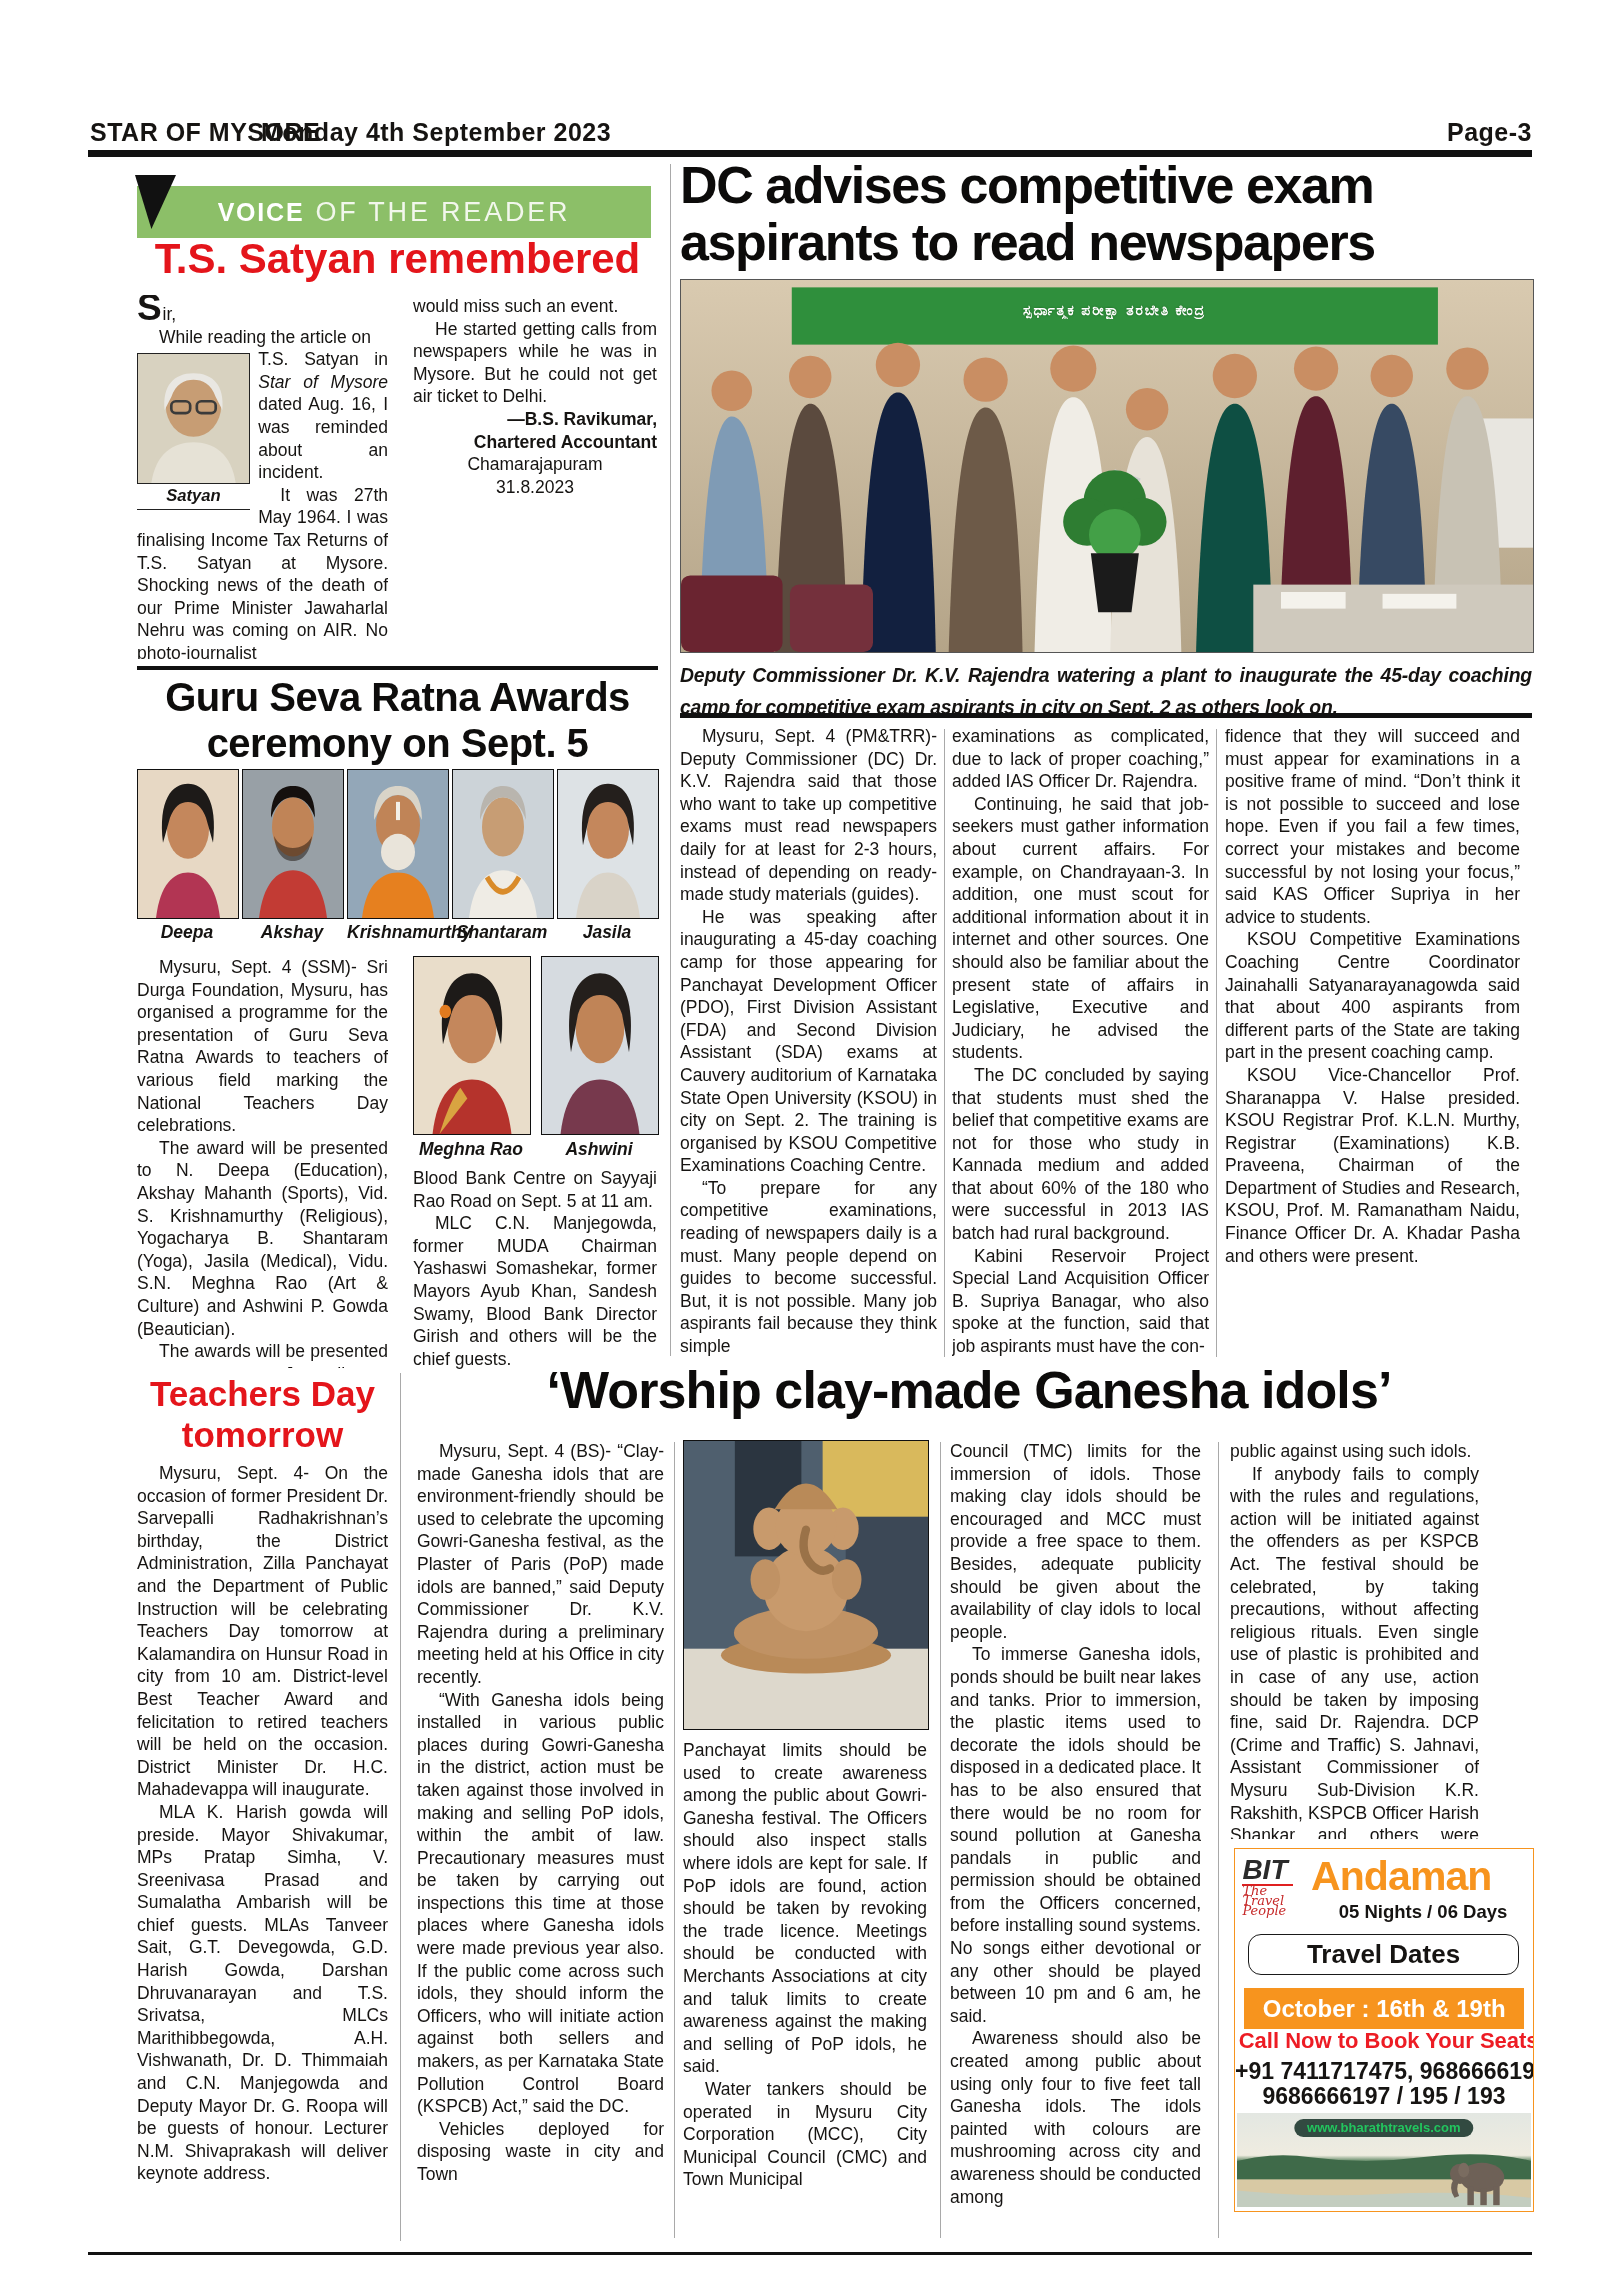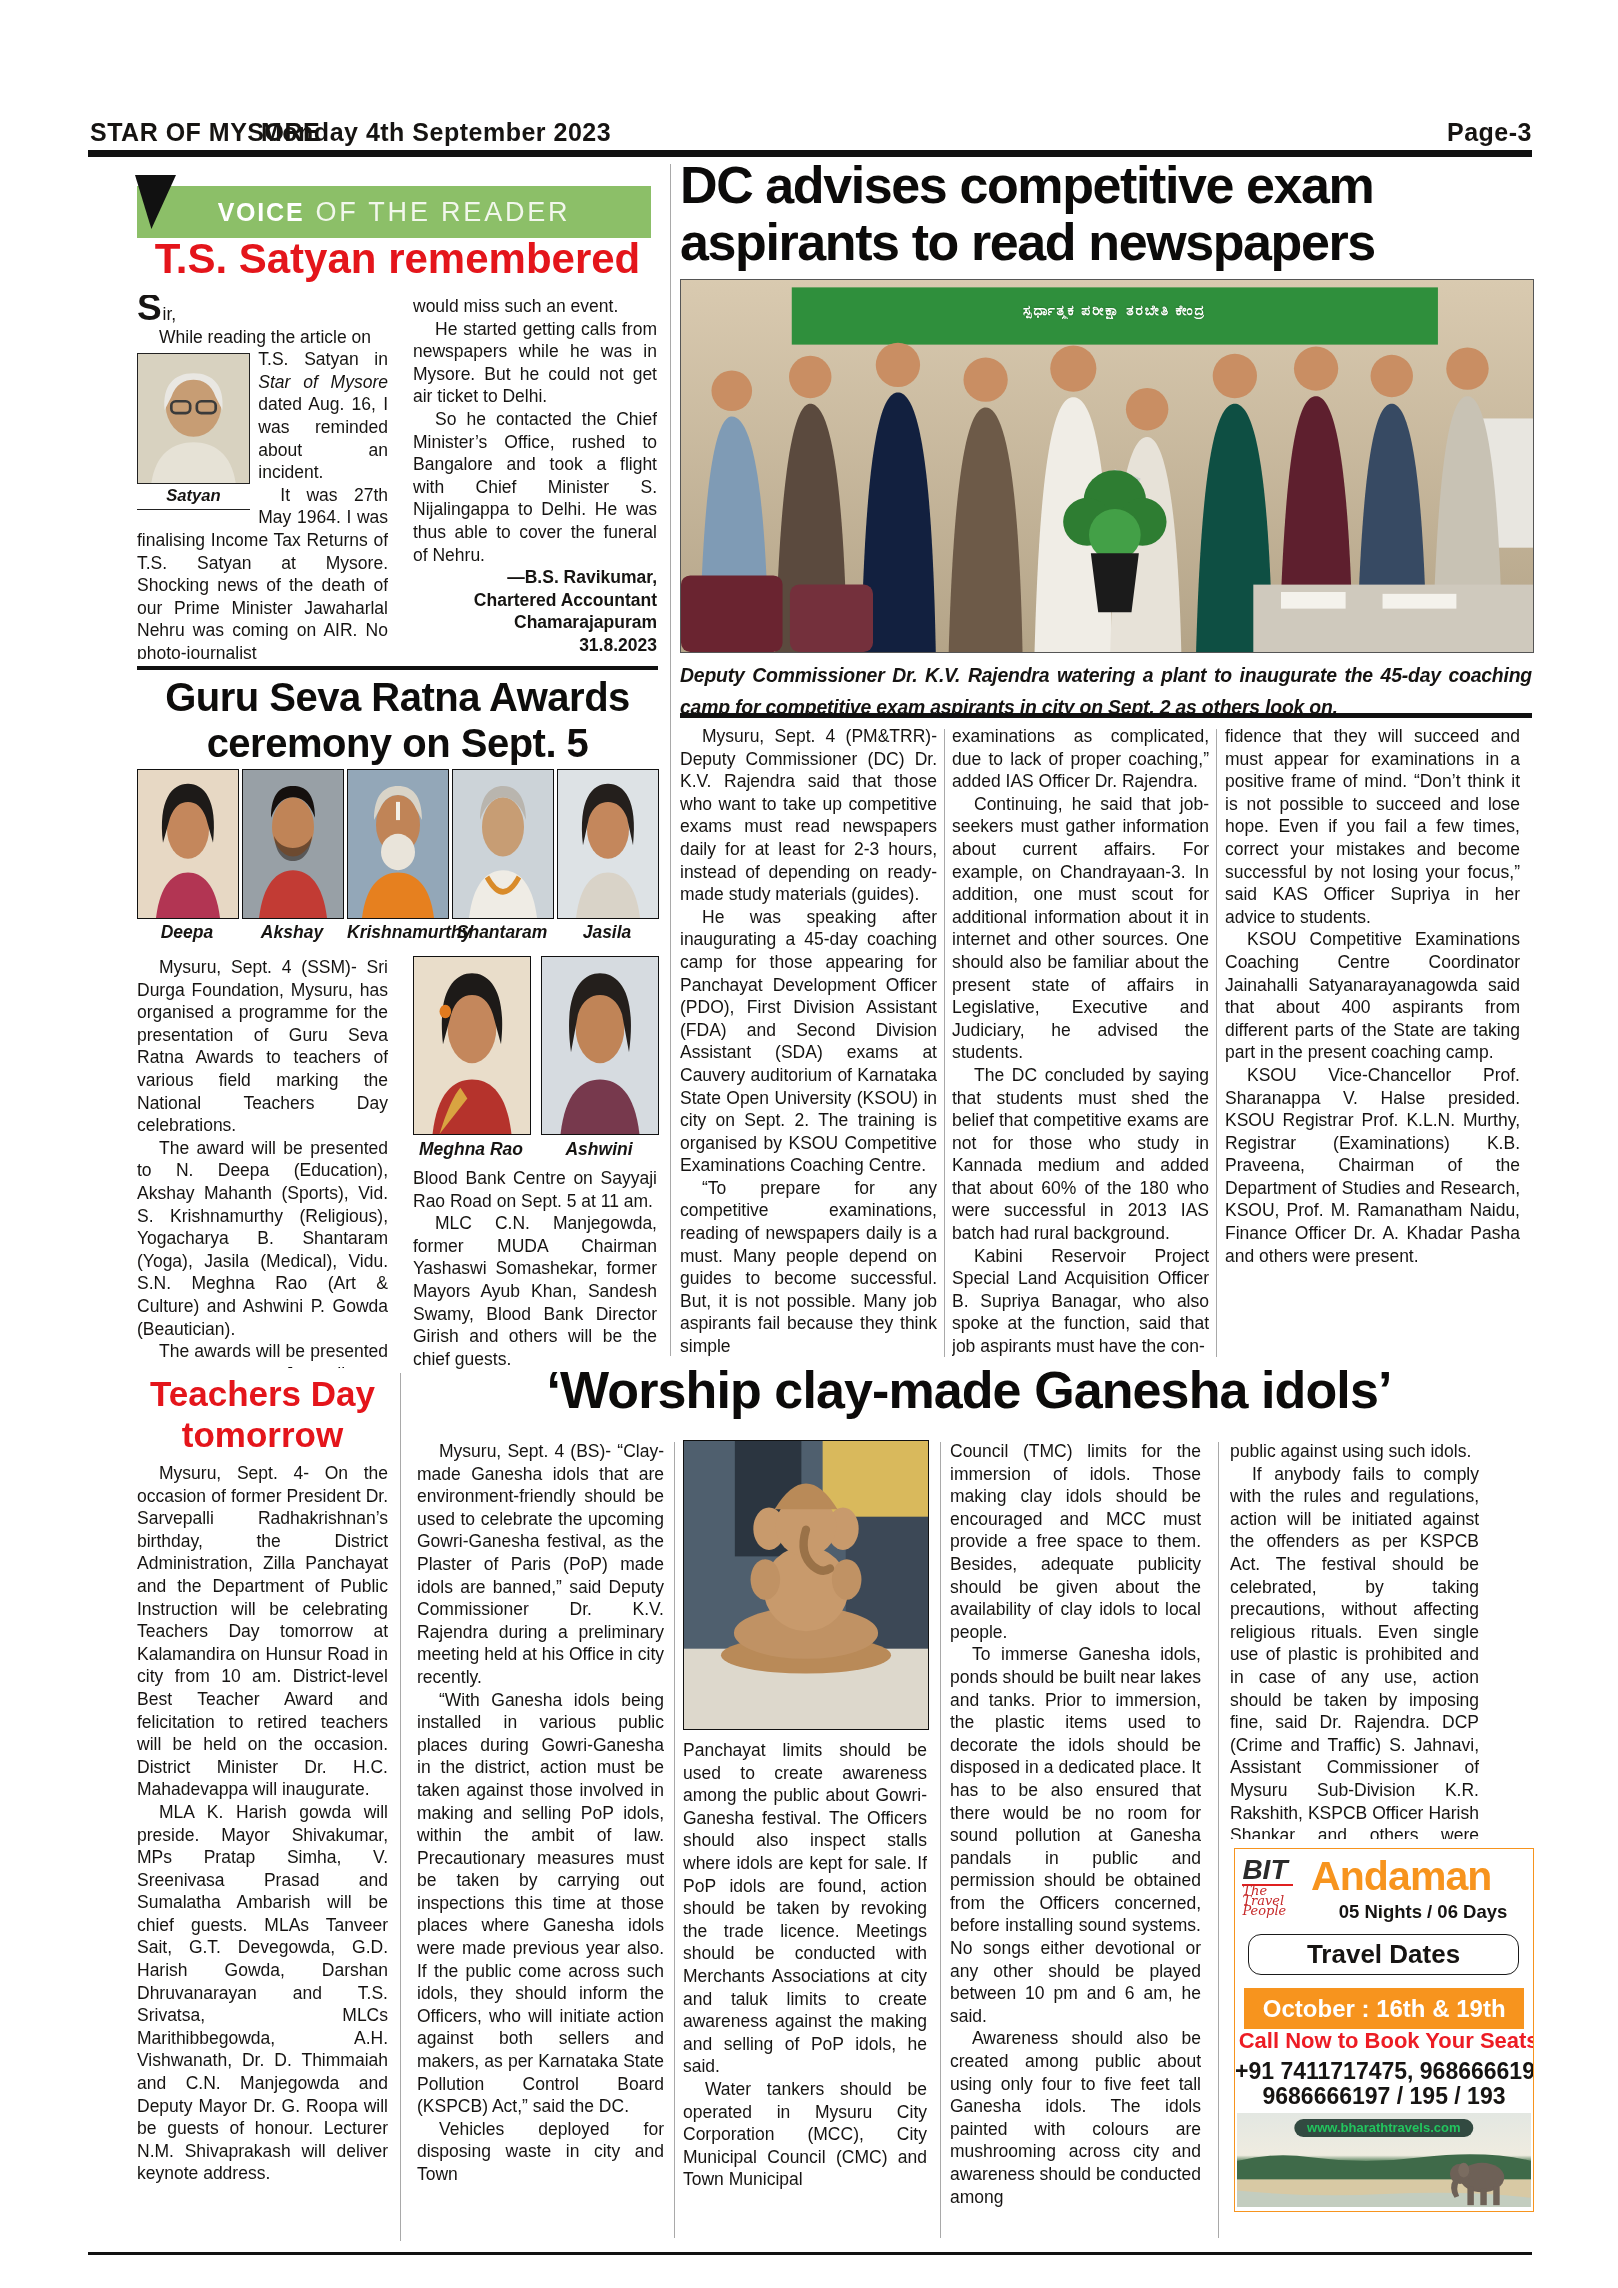--- a/index.html
+++ b/index.html
@@ -18,21 +18,21 @@
   .banner .b2{color:#f2f7ec;font-weight:400;font-size:27px;letter-spacing:2.8px;}
   .flag{background:#111;clip-path:polygon(0 0,100% 0,40% 100%);}
   .hl-red{color:#e4151b;font-weight:bold;text-align:center;}
   .hl-blk{color:#0e0d0c;font-weight:bold;text-align:center;letter-spacing:-0.5px;}
   .satyan-float{float:left;width:113px;margin:4.6px 8.3px 1.8px 0;}
   .pframe2{border:1.8px solid #222;height:129px;background:#cfc7b6;}
   .pframe2 svg,.pframe svg,.bigphoto svg{width:100%;height:100%;display:block;}
   .pcap{font-weight:bold;font-style:italic;text-align:center;font-size:16.6px;
         border-bottom:1.8px solid #222;padding:0.9px 0 1.8px;}
   .sig-r{text-align:right;font-weight:bold;}
-  .sig-l{text-align:right;font-weight:bold;}
+  .sig-l{text-align:center;}
   .pframe{border:1.8px solid #111;background:#ccc;overflow:hidden;}
   .pname{font-weight:bold;font-style:italic;font-size:17.5px;text-align:center;white-space:nowrap;}
   .dc-headline{font-size:52px;line-height:57px;font-weight:bold;letter-spacing:-1.4px;color:#0c0b0a;}
   .caption{font-size:19.4px;line-height:32px;font-weight:bold;font-style:italic;text-align:justify;letter-spacing:-0.2px;}
   .gan-headline{font-size:52px;font-weight:bold;text-align:center;letter-spacing:-0.9px;color:#0c0b0a;}
   .bigphoto{border:0.9px solid #555;overflow:hidden;background:#b8a88e;}
   .kannada{color:#fff;font-size:14px;text-align:center;letter-spacing:1.8px;font-weight:bold;
            text-shadow:0 0 1.8px rgba(0,60,0,.6);overflow:hidden;white-space:nowrap;}
   
   .ad{border:1.8px solid #f7941e;background:#fff;overflow:hidden;}
@@ -84,21 +84,20 @@
       </div>
       <div class="pcap">Satyan</div>
     </div>
     <p><span>T.S. Satyan in </span><i>Star of Mysore</i><span> dated Aug. 16, I was reminded about an incident.</span></p>
     <p class="in">It was 27th May 1964. I was finalising Income Tax Returns of T.S. Satyan at Mysore. Shocking news of the death of our Prime Minister Jawaharlal Nehru was coming on AIR. No photo-journalist</p>
   </div>
 
   <div class="abs body-text" style="left:413px;top:295px;width:244px;height:364px;">
     <p>would miss such an event.</p>
     <p class="in">He started getting calls from newspapers while he was in Mysore. But he could not get air ticket to Delhi.</p>
-    <p class="in">So he contacted the Chief Minister’s Office, rushed to Bangalore and took a flight with Chief Minister S. Nijalingappa to Delhi. He was thus able to cover the funeral of Nehru.</p>
     <p class="sig-r">—B.S. Ravikumar,</p>
     <p class="sig-r">Chartered Accountant</p>
     <p class="sig-l">Chamarajapuram</p>
     <p class="sig-l">31.8.2023</p>
   </div>
 
   <div class="abs rule" style="left:137px;top:666px;width:521px;height:3.7px;"></div>
   <div class="abs hl-blk" style="left:137px;top:674px;width:521px;font-size:40px;line-height:46px;">Guru Seva Ratna Awards</div>
   <div class="abs hl-blk" style="left:137px;top:720px;width:521px;font-size:40px;line-height:46px;">ceremony on Sept. 5</div>
 

